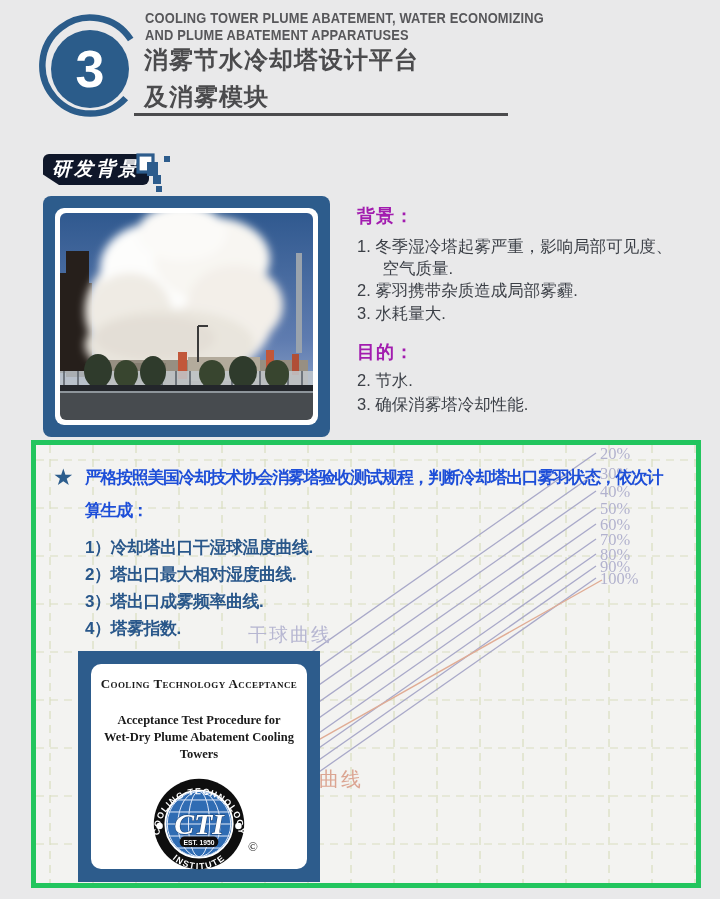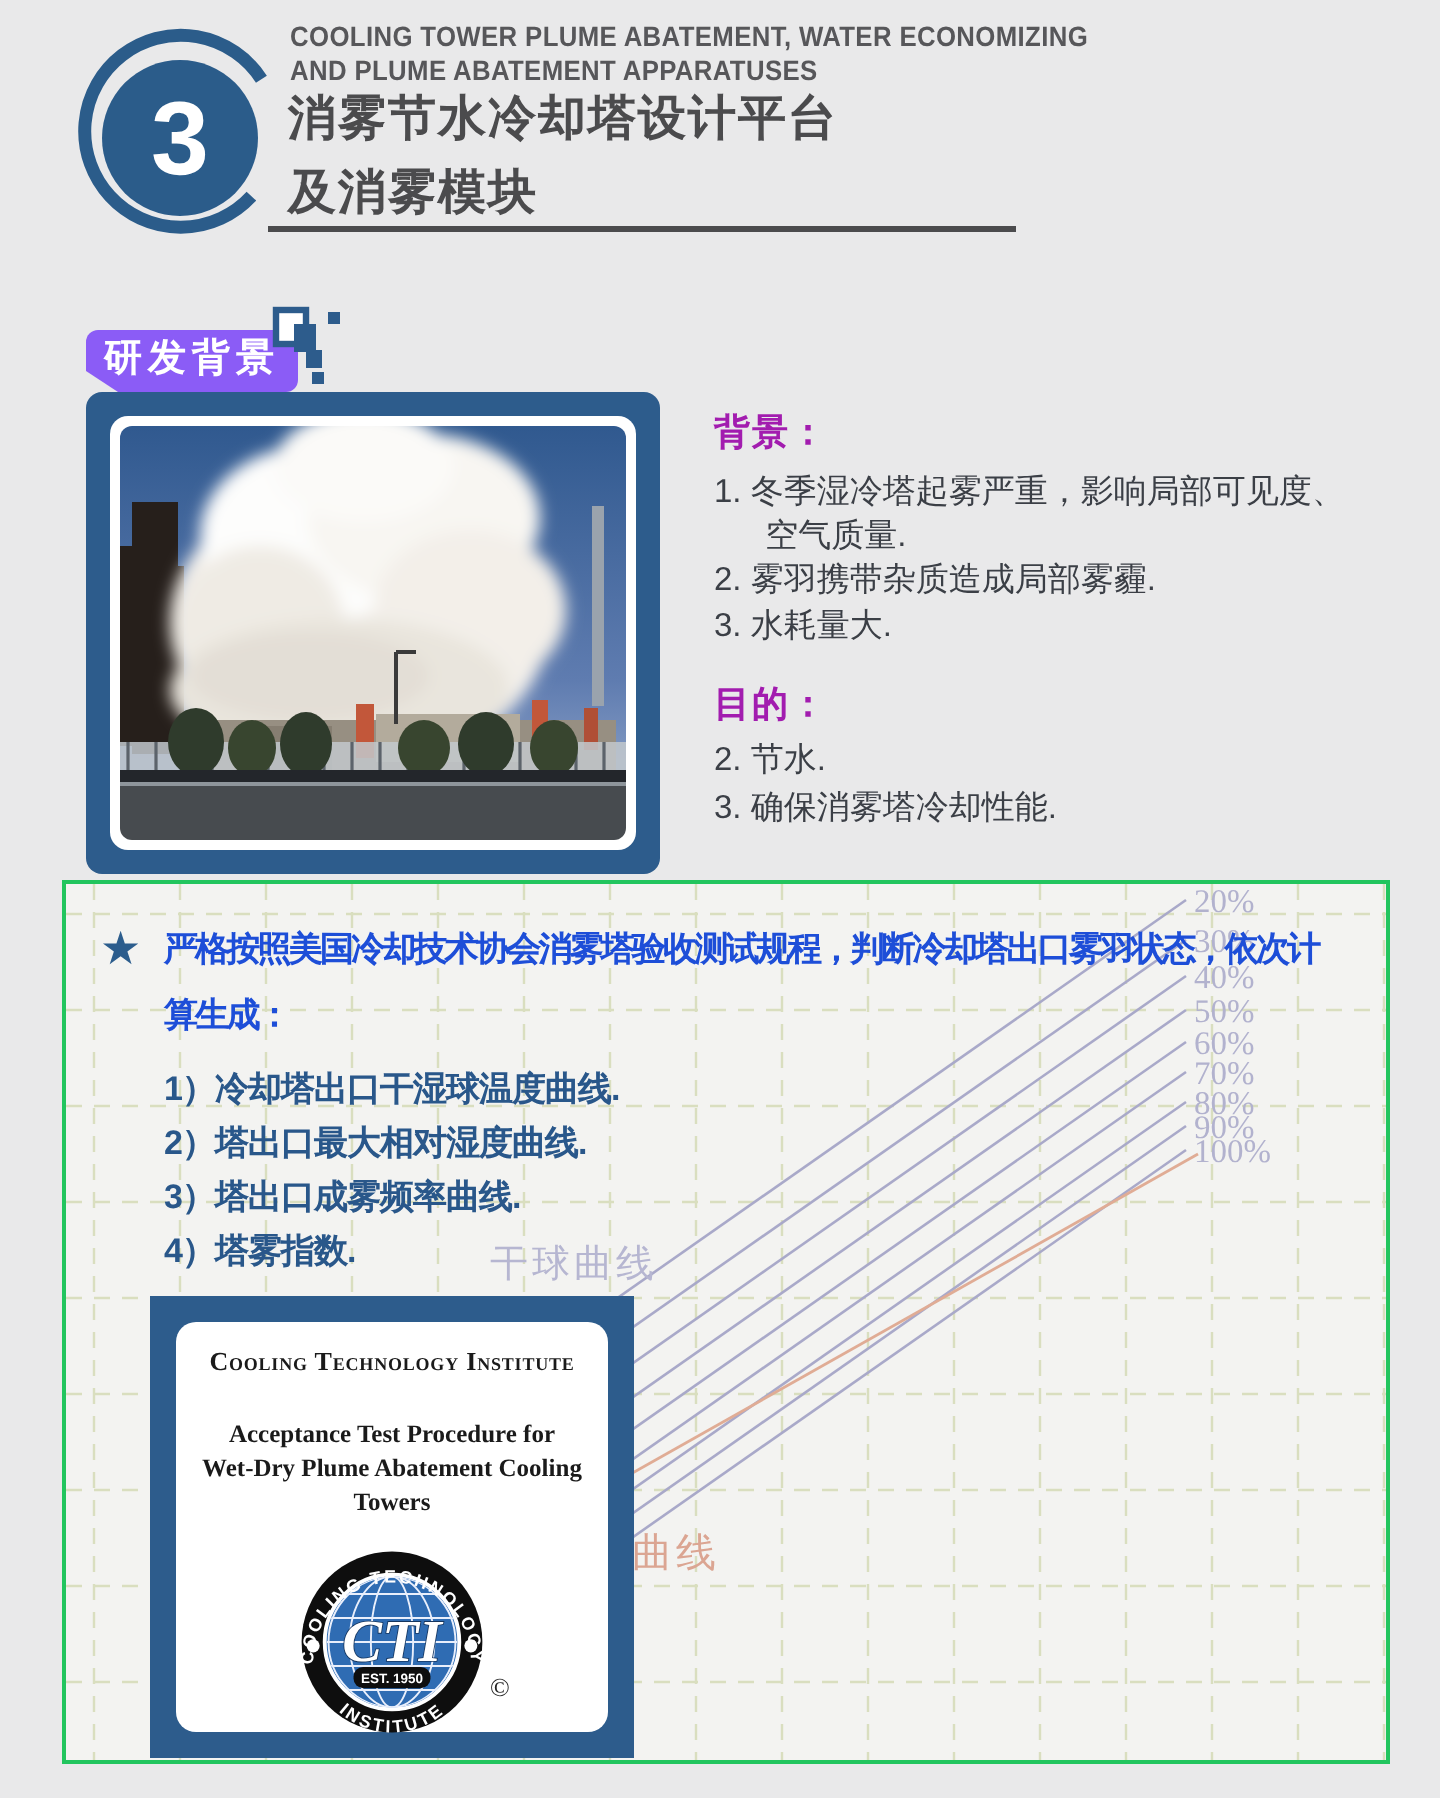--- a/index.html
+++ b/index.html
@@ -8,38 +8,38 @@
   
   #badge{position:absolute;left:34px;top:12px;width:108px;height:108px;}
   .title-en{position:absolute;left:145px;color:#57575a;font-weight:700;font-size:14px;line-height:17px;
             letter-spacing:.2px;transform:scaleX(.92);transform-origin:left top;white-space:nowrap;}
   #title-en-1{top:10px;} #title-en-2{top:27px;}
   .title-zh{position:absolute;left:144px;color:#4b4b4d;font-weight:900;font-size:24px;line-height:36px;
             letter-spacing:1px;white-space:nowrap;}
   #title-zh-1{top:42px;} #title-zh-2{top:79px;}
   #title-rule{position:absolute;left:134px;top:113px;width:374px;height:3px;background:#4b4b4d;}
   
-  #section-tag{position:absolute;left:43px;top:165px;width:106px;height:31px;background:#8b5cf6;
+  #section-tag{position:absolute;left:43px;top:154px;width:106px;height:31px;background:#0f172a;
                color:#fff;font-weight:700;font-size:19px;letter-spacing:3px;line-height:29px;text-align:center;
-               border-radius:6px;clip-path:polygon(0 0,100% 0,100% 100%,16px 100%,0 66%);}
+               border-radius:6px;clip-path:polygon(0 0,100% 0,100% 100%,16px 100%,0 66%);font-style:italic;}
   #tag-pixels{position:absolute;left:136px;top:148px;}
   
   #photo-frame{position:absolute;left:43px;top:196px;width:287px;height:241px;background:#2d5c8c;
                border-radius:8px;box-sizing:border-box;padding:12px;}
   #photo-inner{width:100%;height:100%;background:#fff;border-radius:9px;box-sizing:border-box;padding:5px;}
   #photo{width:253px;height:207px;border-radius:6px;overflow:hidden;display:block;}
   
   .col-head{position:absolute;left:357px;color:#a21caf;font-weight:700;font-size:18px;letter-spacing:1px;}
   #bg-head{top:204px;} #pp-head{top:340px;}
   .col-list{position:absolute;left:357px;width:330px;color:#3b3f46;font-size:16.5px;line-height:21.5px;}
   #bg-list{top:236px;} #pp-list{top:369px;line-height:23px;}
   .col-list .li{padding-left:1.55em;text-indent:-1.55em;margin:0 0 1px 0;}
   
   #card{position:absolute;left:31px;top:440px;width:660px;height:438px;background:#f3f3f1;
-        border:2px solid #22c55e;box-sizing:content-box;}
+        border:5px solid #22c55e;box-sizing:content-box;}
   #chart-svg{position:absolute;left:0;top:0;width:660px;height:438px;}
   #proc{position:absolute;left:49px;top:16px;width:582px;z-index:3;}
   #proc-star{position:absolute;left:17px;top:21px;font-size:23px;color:#2c5d8d;z-index:3;line-height:1;}
   #proc-intro{margin:0;color:#1d4ed8;font-weight:700;font-size:17px;letter-spacing:-1.4px;line-height:33px;}
   .proc-item{color:#29578a;font-weight:700;font-size:17px;letter-spacing:-.5px;line-height:27px;margin-top:0;}
   #proc-items{margin-top:7px;}
   
   #cti-box{position:absolute;left:42px;top:206px;width:242px;height:231px;background:#2d5c8c;z-index:4;box-sizing:border-box;padding:13px;}
   #cti-inner{position:relative;width:100%;height:100%;background:#fff;border-radius:10px;
              font-family:"Liberation Serif",serif;color:#1a1a1a;text-align:center;box-sizing:border-box;padding-top:12px;}
@@ -205,21 +205,21 @@
       <div id="proc-items">
         <div class="proc-item">1）冷却塔出口干湿球温度曲线.</div>
         <div class="proc-item">2）塔出口最大相对湿度曲线.</div>
         <div class="proc-item">3）塔出口成雾频率曲线.</div>
         <div class="proc-item">4）塔雾指数.</div>
       </div>
     </div>
 
     <div id="cti-box">
       <div id="cti-inner">
-        <div id="cti-org">Cooling Technology Institute</div>
+        <div id="cti-org">Cooling Technology Acceptance</div>
         <div id="cti-title">
           <div>Acceptance Test Procedure for</div>
           <div>Wet-Dry Plume Abatement Cooling Towers</div>
         </div>
         <svg id="cti-logo" width="100" height="100" viewBox="-52 -52 104 104">
           <defs>
             <clipPath id="lgc">
                 <circle r="34"></circle>
               </clipPath>
             <path id="arcTop" d="M -41 10 A 41 41 0 0 1 41 10" fill="none"></path>

